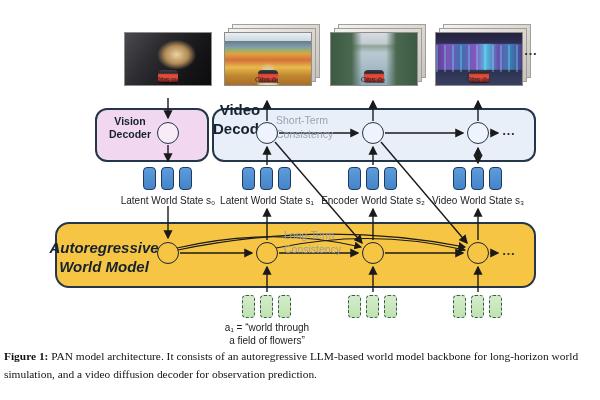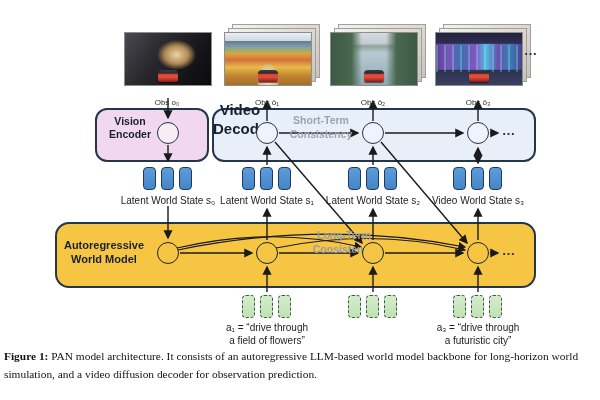--- a/index.html
+++ b/index.html
@@ -24,31 +24,31 @@
      linear-gradient(180deg,#d6dbdf 0%,#c3ccd2 20%,#8fa498 25%,#b9c9d2 38%,#a9bdc8 62%,#8fa8b5 100%);
      background-repeat:no-repeat;background-size:100% 100%;}
   .scene-city{background:
      repeating-linear-gradient(90deg, rgba(140,240,255,.30) 0 2px, rgba(0,0,0,0) 2px 8px),
      linear-gradient(180deg,#23233d 0%,#2e2d52 20%,rgba(0,0,0,0) 21%),
      linear-gradient(180deg,rgba(0,0,0,0) 0%,rgba(0,0,0,0) 70%,#2c3150 71%,#3a4061 100%),
      linear-gradient(90deg,#5a3f93 0%,#7b55bb 14%,#3f6fae 30%,#8a52c0 46%,#4fc0e0 58%,#6b4fae 72%,#3a7fb5 86%,#503f8a 100%);
      background-repeat:no-repeat;
      background-size:100% 52%,100% 100%,100% 100%,100% 100%;
      background-position:0 12px,0 0,0 0,0 0;}
-  .obs-label{position:absolute;width:86px;top:98px;text-align:center;font-size:8px;color:#2c2c2c;z-index:3;}
+  .obs-label{position:absolute;width:86px;top:75px;text-align:center;font-size:8px;color:#2c2c2c;z-index:3;}
   
   .bigbox{position:absolute;border:2.2px solid #23364A;border-radius:12px;z-index:1;}
   #enc-box{left:95px;top:108px;width:110px;height:50px;background:#F1D7EF;}
   #dec-box{left:212px;top:108px;width:320px;height:50px;background:#E9EFF9;}
   #wm-box{left:55px;top:222px;width:477px;height:62px;background:#F7C544;border-radius:14px;border-width:2.4px;}
   .boxlabel{position:absolute;font-weight:bold;color:#16222e;text-align:center;white-space:pre-line;z-index:3;}
   #enc-label{left:99px;top:115px;width:62px;font-size:10.5px;line-height:1.25;}
   #dec-label{left:213px;top:101px;width:54px;font-size:15px;line-height:1.25;}
-  #wm-label{left:48px;top:239px;width:112px;font-size:11px;line-height:1.25;}
-  .consistency{position:absolute;font-weight:bold;text-align:center;white-space:pre-line;color:#9AA4AE;z-index:3;}
+  #wm-label{left:48px;top:239px;width:112px;font-size:15px;line-height:1.25;font-style:italic;}
+  .consistency{position:absolute;font-weight:normal;text-align:left;white-space:pre-line;color:#9AA4AE;z-index:3;}
   #short-term{left:276px;top:114px;width:90px;font-size:10.5px;line-height:1.32;}
   #long-term{left:284px;top:229px;width:120px;font-size:10.5px;line-height:1.32;color:#949EA8;}
   .node{position:absolute;width:22px;height:22px;border-radius:50%;border:1.8px solid #23364A;z-index:3;box-sizing:border-box;}
   .enc-node{background:#F8ECF7;}
   .dec-node{background:#EEF3FC;}
   .wm-node{background:#F7C544;border-color:#1a2430;}
   .ellipsis{position:absolute;font-size:13px;font-weight:bold;color:#333;letter-spacing:1px;z-index:3;}
   
   .tokgroup{position:absolute;display:flex;gap:5px;z-index:3;}
   .tok{width:13px;height:23px;border-radius:4px;box-sizing:border-box;}
@@ -91,21 +91,21 @@
   <div class="ellipsis" style="left:524px;top:46px;">⋯</div>
 
   <div class="obs-label" style="left:124px;">Obs o₀</div>
   <div class="obs-label" style="left:224px;">Obs ô₁</div>
   <div class="obs-label" style="left:330px;">Obs ô₂</div>
   <div class="obs-label" style="left:435px;">Obs ô₃</div>
 
   <div id="enc-box" class="bigbox"></div>
   <div id="dec-box" class="bigbox"></div>
   <div id="enc-label" class="boxlabel">Vision
-Encoder</div>
+Decoder</div>
   <div id="dec-label" class="boxlabel">Video
 Decoder</div>
   <div id="short-term" class="consistency">Short-Term
 Consistency</div>
 
   <div class="node enc-node" style="left:157px;top:122px;"></div>
   <div class="node dec-node" style="left:256px;top:122px;"></div>
   <div class="node dec-node" style="left:362px;top:122px;"></div>
   <div class="node dec-node" style="left:467px;top:122px;"></div>
   <div class="ellipsis" style="left:502px;top:126px;">⋯</div>
@@ -125,21 +125,21 @@
     <div class="tok tok-latent"></div>
     <div class="tok tok-latent"></div>
   </div>
   <div class="tokgroup" style="left:453px;top:167px;">
     <div class="tok tok-latent"></div>
     <div class="tok tok-latent"></div>
     <div class="tok tok-latent"></div>
   </div>
   <div class="small-label" style="left:108px;top:194px;width:120px;">Latent World State s₀</div>
   <div class="small-label" style="left:207px;top:194px;width:120px;">Latent World State s₁</div>
-  <div class="small-label" style="left:313px;top:194px;width:120px;">Latent World State s₂</div>
+  <div class="small-label" style="left:313px;top:194px;width:120px;">Encoder World State s₂</div>
   <div class="small-label" style="left:418px;top:194px;width:120px;">Video World State s₃</div>
 
   <div id="wm-box" class="bigbox"></div>
   <div id="wm-label" class="boxlabel">Autoregressive
 World Model</div>
   <div id="long-term" class="consistency">Long-Term
 Consistency</div>
   <div class="node wm-node" style="left:157px;top:242px;"></div>
   <div class="node wm-node" style="left:256px;top:242px;"></div>
   <div class="node wm-node" style="left:362px;top:242px;"></div>
@@ -155,24 +155,21 @@
     <div class="tok tok-action"></div>
     <div class="tok tok-action"></div>
     <div class="tok tok-action"></div>
   </div>
   <div class="tokgroup" style="left:453px;top:295px;">
     <div class="tok tok-action"></div>
     <div class="tok tok-action"></div>
     <div class="tok tok-action"></div>
   </div>
   <div class="small-label" style="left:212px;top:321px;width:110px;">
-    <span>a₁ = “drive through</span><br><span>a field of flowers”</span>
-  </div>
-  <div class="small-label" style="left:423px;top:321px;width:110px;">
-    <span>a₃ = “drive through</span><br><span>a futuristic city”</span>
+    <span>a₁ = “world through</span><br><span>a field of flowers”</span>
   </div>
 
   <svg id="arrows" width="600" height="400" viewBox="0 0 600 400">
     <defs>
       <marker id="ah" viewBox="0 0 10 10" refX="8.5" refY="5" markerWidth="6.5" markerHeight="6.5" orient="auto-start-reverse">
         <path d="M0,0 L10,5 L0,10 z" fill="#1a1a1a"></path>
       </marker>
     </defs>
     <g stroke="#1a1a1a" stroke-width="1.4" fill="none">
 

